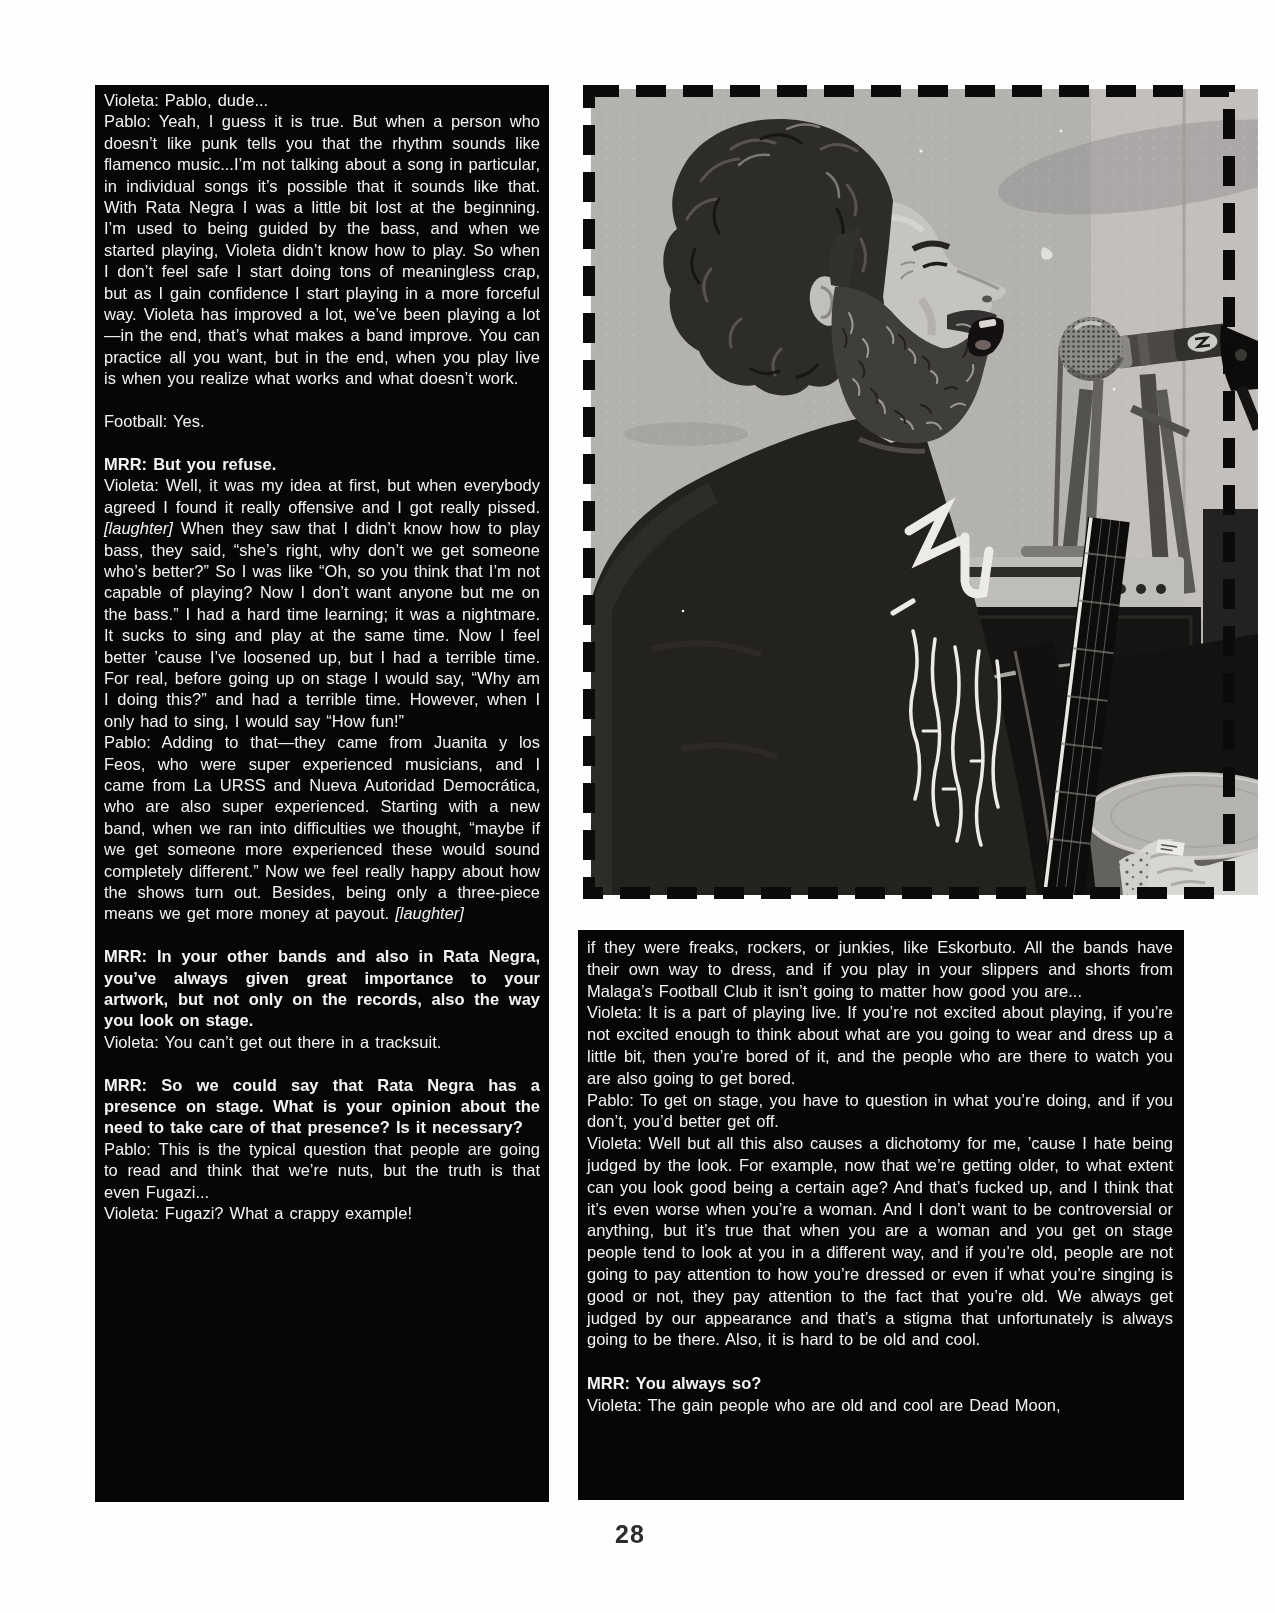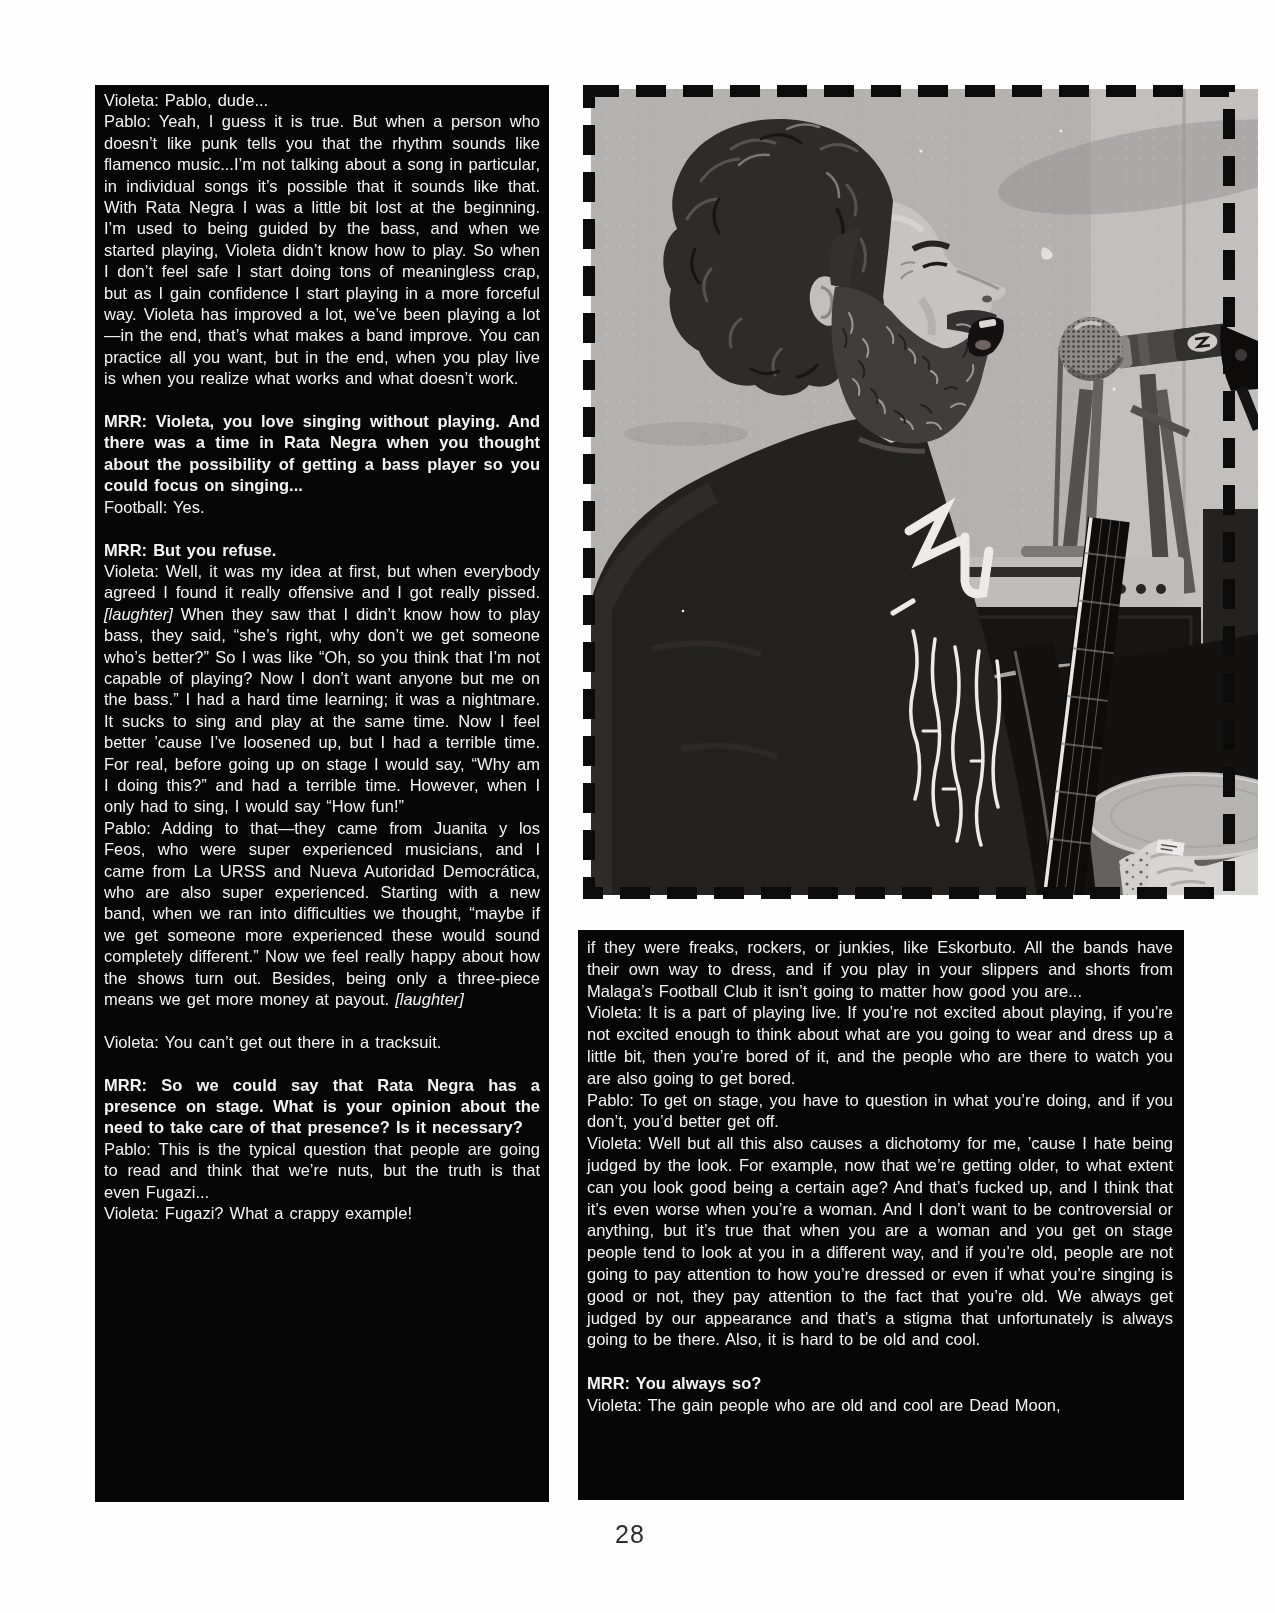--- a/index.html
+++ b/index.html
@@ -38,38 +38,39 @@
     position:absolute;
     left:577px;top:79px;width:681px;height:826px;
   }
   .page-number{
     position:absolute;
     left:600px;top:1520px;width:60px;
     text-align:center;
     font-size:25px;
     color:#2d2d2d;
     letter-spacing:1px;
+    font-weight:bold;
   }
 </style>
 </head>
 <body>
 
 <div class="page">
 
   <div class="text-col col-left" id="col-left">
       <div class="para answer">Violeta: Pablo, dude...</div>
       <div class="para answer">Pablo: Yeah, I guess it is true. But when a person who doesn’t like punk tells you that the rhythm sounds like flamenco music...I’m not talking about a song in particular, in individual songs it’s possible that it sounds like that. With Rata Negra I was a little bit lost at the beginning. I’m used to being guided by the bass, and when we started playing, Violeta didn’t know how to play. So when I don’t feel safe I start doing tons of meaningless crap, but as I gain confidence I start playing in a more forceful way. Violeta has improved a lot, we’ve been playing a lot—in the end, that’s what makes a band improve. You can practice all you want, but in the end, when you play live is when you realize what works and what doesn’t work.</div>
       <div class="gap"></div>
-      <div class="para question">MRR: Violeta, you love singing without playing. And there was a time in Rata Negra when you thought about the possibility of getting a bass player so you could focus on singing...</div>
       <div class="para answer">Football: Yes.</div>
       <div class="gap"></div>
       <div class="para question">MRR: But you refuse.</div>
       <div class="para answer">Violeta: Well, it was my idea at first, but when everybody agreed I found it really offensive and I got really pissed. <em>[laughter]</em> When they saw that I didn’t know how to play bass, they said, “she’s right, why don’t we get someone who’s better?” So I was like “Oh, so you think that I’m not capable of playing? Now I don’t want anyone but me on the bass.” I had a hard time learning; it was a nightmare. It sucks to sing and play at the same time. Now I feel better ’cause I’ve loosened up, but I had a terrible time. For real, before going up on stage I would say, “Why am I doing this?” and had a terrible time. However, when I only had to sing, I would say “How fun!”</div>
       <div class="para answer">Pablo: Adding to that—they came from Juanita y los Feos, who were super experienced musicians, and I came from La URSS and Nueva Autoridad Democrática, who are also super experienced. Starting with a new band, when we ran into difficulties we thought, “maybe if we get someone more experienced these would sound completely different.” Now we feel really happy about how the shows turn out. Besides, being only a three-piece means we get more money at payout. <em>[laughter]</em></div>
       <div class="gap"></div>
+      <div class="para question">MRR: In your other bands and also in Rata Negra, you’ve always given great importance to your artwork, but not only on the records, also the way you look on stage.</div>
       <div class="para answer">Violeta: You can’t get out there in a tracksuit.</div>
       <div class="gap"></div>
       <div class="para question">MRR: So we could say that Rata Negra has a presence on stage. What is your opinion about the need to take care of that presence? Is it necessary?</div>
       <div class="para answer">Pablo: This is the typical question that people are going to read and think that we’re nuts, but the truth is that even Fugazi...</div>
       <div class="para answer">Violeta: Fugazi? What a crappy example!</div>
     </div>
 
   <div class="photo-wrap">
     <svg width="681" height="826" viewBox="0 0 681 826" xmlns="http://www.w3.org/2000/svg">
       <defs>

